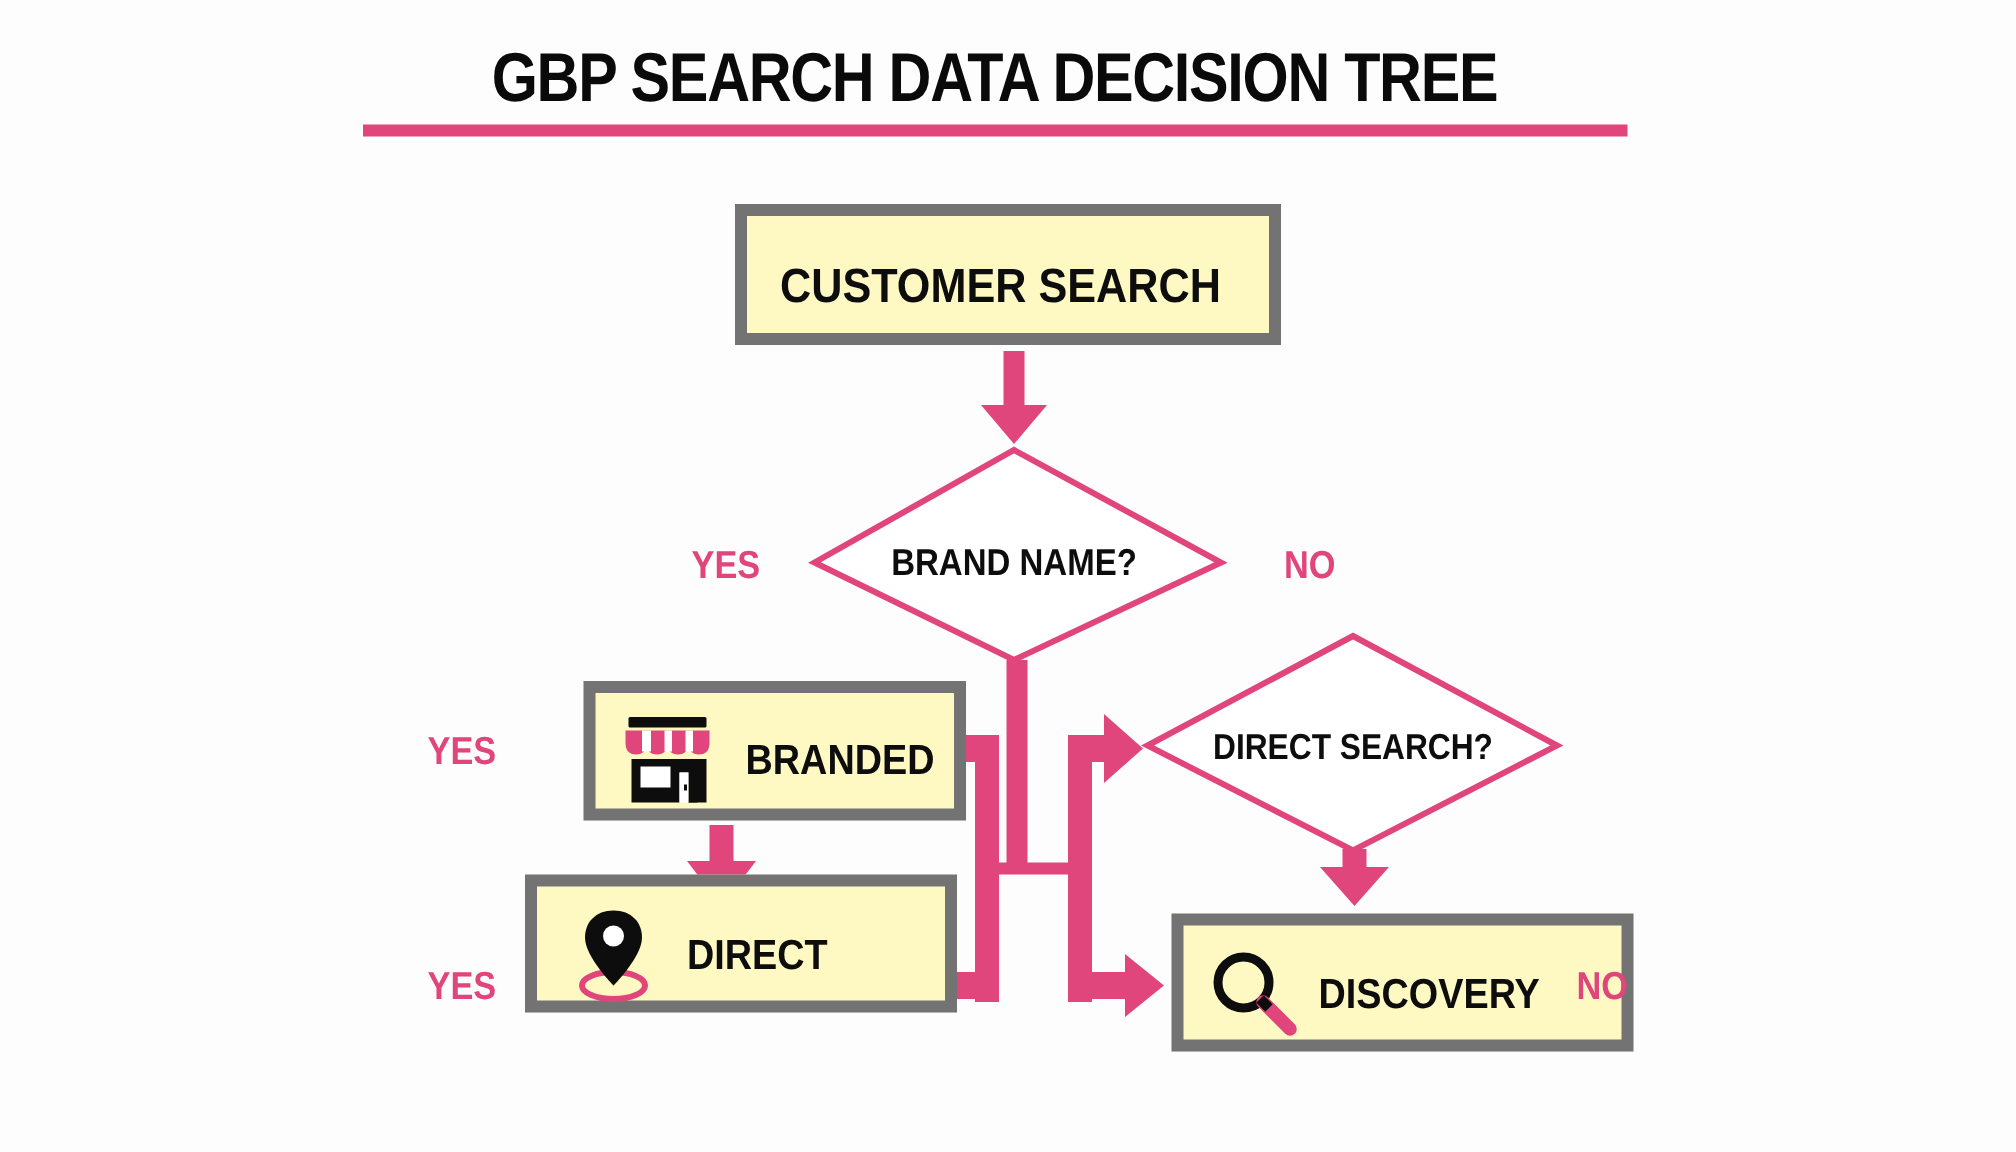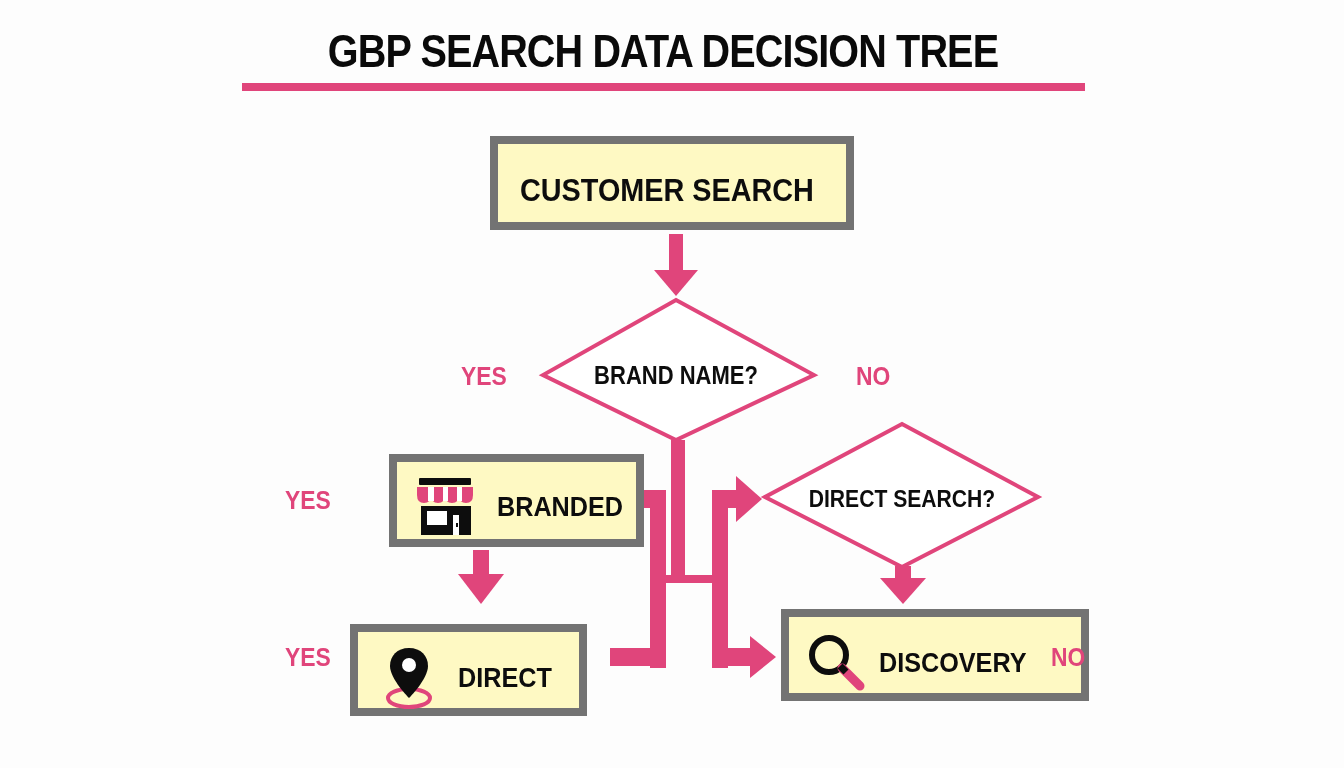--- a/index.html
+++ b/index.html
@@ -125,21 +125,21 @@
     <path d="M6 31 L56 31 L56 60 L44 60 L44 40 L38 40 L38 60 L6 60 Z" fill="#0d0d0d"></path>
     <rect x="12" y="36" width="20" height="14" fill="#ffffff"></rect>
     <rect x="44" y="40" width="6" height="20" fill="#0d0d0d"></rect>
     <rect x="38" y="40" width="6" height="20" fill="#ffffff"></rect>
     <rect x="41" y="48" width="2" height="4" fill="#0d0d0d"></rect>
   </svg>
   <span class="box-label" style="left:100px; top:29px; font-size:28px;">BRANDED</span>
 </div>
 
 <div class="side-label" style="left:285px; top:642px;">YES</div>
-<div class="box" style="left:350px; top:624px; width:237px; height:92px;">
+<div class="box" style="left:350px; top:583px; width:288px; height:92px;">
   <svg class="icon" style="left:26px; top:14px;" width="50" height="64" viewBox="0 0 50 64">
     <ellipse cx="25" cy="52" rx="21" ry="9" fill="none" stroke="#e0457b" stroke-width="4"></ellipse>
     <path d="M25 2 C13 2 6 10 6 20 C6 33 25 52 25 52 C25 52 44 33 44 20 C44 10 37 2 25 2 Z" fill="#0d0d0d"></path>
     <circle cx="25" cy="19" r="7" fill="#ffffff"></circle>
   </svg>
   <span class="box-label" style="left:100px; top:30px; font-size:28px;">DIRECT</span>
 </div>
 
 <div class="diamond-label" style="left:792px; top:485px; width:220px; font-size:24px;">DIRECT SEARCH?</div>
 

